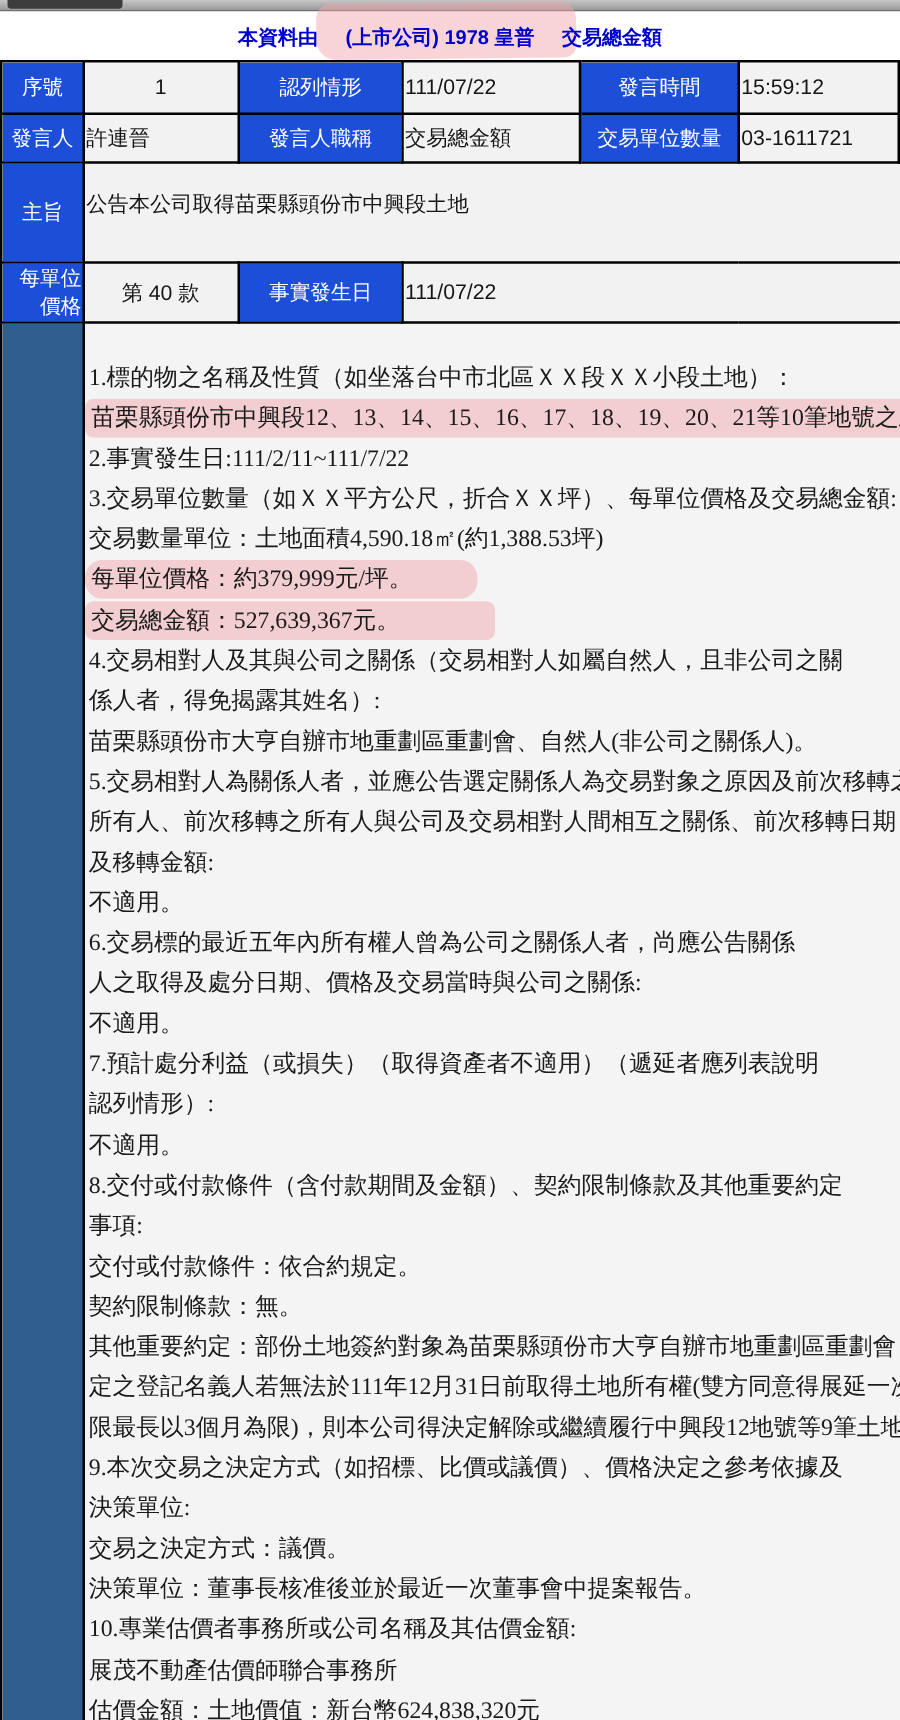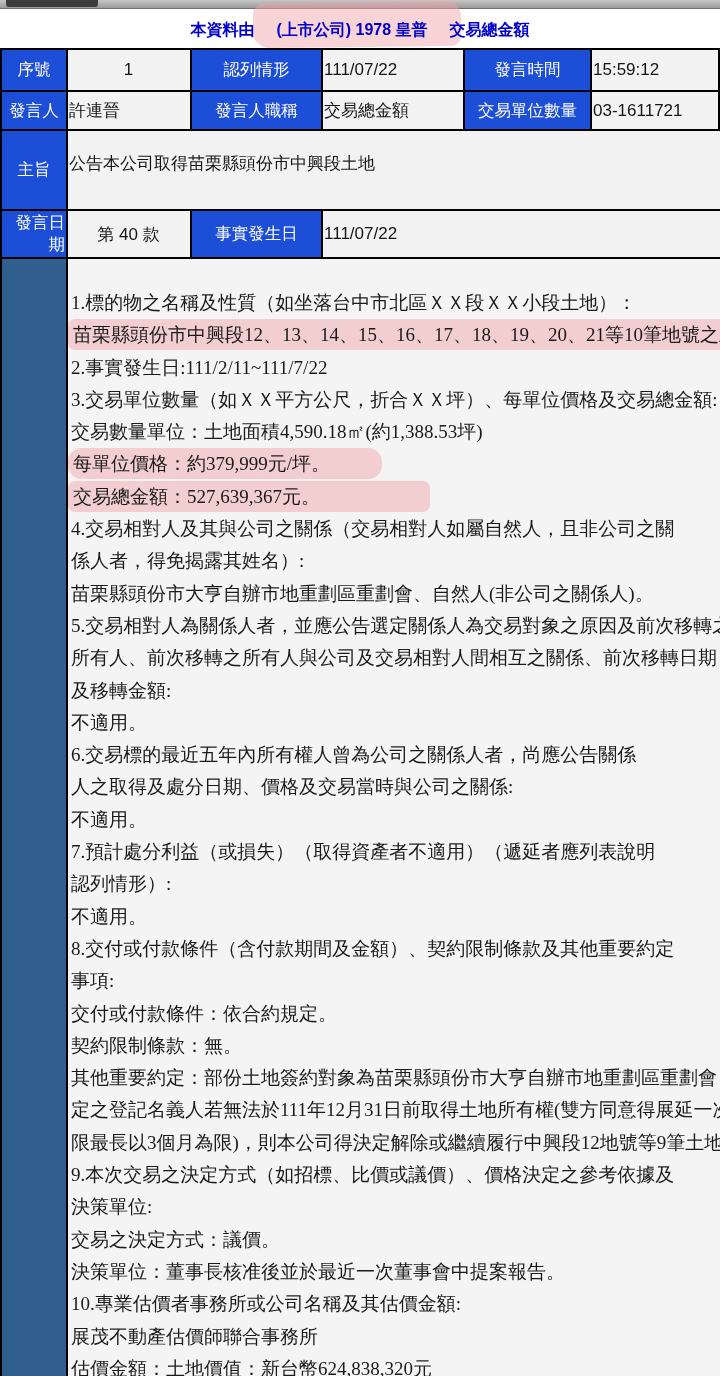--- a/index.html
+++ b/index.html
@@ -60,21 +60,21 @@
     height:32.3px; line-height:32.3px; white-space:nowrap;
     font-family:"Liberation Serif","DejaVu Serif",serif;
     font-size:19px; color:#1a1a1a;
   }
   .hl {
     background:rgba(242,166,170,0.48);
     border-radius:7px; padding:5px 12px 5px 5px; margin-left:-3px;
   }
   .hl-a { padding-right:14px; }
   .hl-b { padding-right:52px;border-radius:14px; }
-  .hl-c { padding-right:110px; }
+  .hl-c { padding-right:76px; }
 </style>
 </head>
 <body>
 
 <div class="chrome-strip">
   <div class="chrome-frag"></div>
 </div>
 
 <div class="hl-mark-top"></div>
 
@@ -112,21 +112,21 @@
     <td class="val">交易總金額</td>
     <td class="lbl">交易單位數量</td>
     <td class="val">03-1611721</td>
     <td class="val"></td>
   </tr>
   <tr style="height:80px">
     <td class="lbl first">主旨</td>
     <td class="val subject-val" colspan="6">公告本公司取得苗栗縣頭份市中興段土地</td>
   </tr>
   <tr style="height:37px">
-    <td class="lbl lbl-clip first">發言日期</td>
+    <td class="lbl lbl-clip first">每單位價格</td>
     <td class="val val-center">第 40 款</td>
     <td class="lbl">事實發生日</td>
     <td class="val" colspan="4">111/07/22</td>
   </tr>
   <tr style="height:1130px">
     <td class="lbl body-label first"></td>
     <td class="body-cell" colspan="6">
       <div class="bline">1.標的物之名稱及性質（如坐落台中市北區ＸＸ段ＸＸ小段土地）：</div>
       <div class="bline"><span class="hl hl-a">苗栗縣頭份市中興段12、13、14、15、16、17、18、19、20、21等10筆地號之土地</span></div>
       <div class="bline">2.事實發生日:111/2/11~111/7/22</div>

